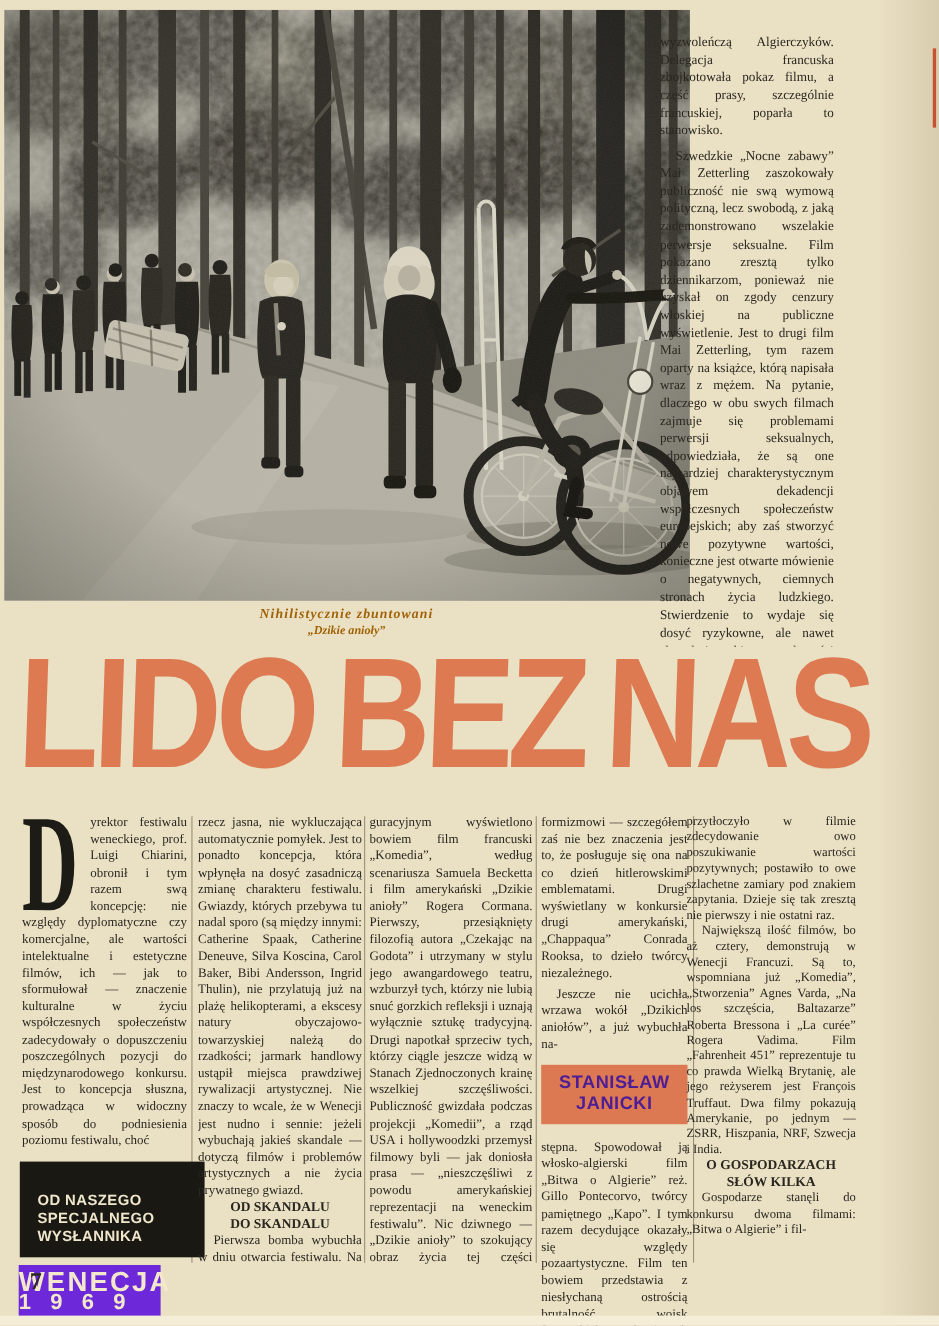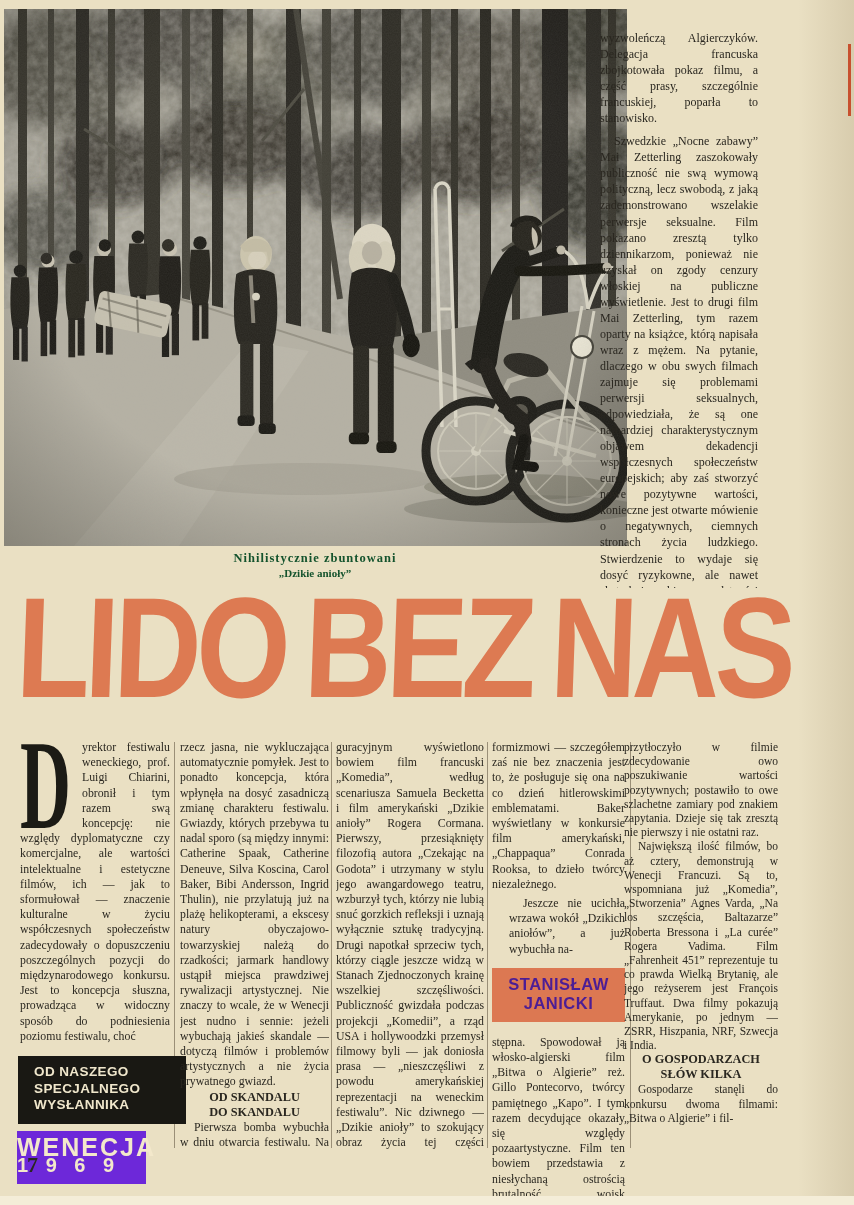--- a/index.html
+++ b/index.html
@@ -7,36 +7,36 @@
     position:relative; width:854px; height:1205px; overflow:hidden;
     background:#eae0c3;
     font-family:"Liberation Serif", serif; color:#2a2720;
   }
   
   .photo { position:absolute; left:4px; top:9px; width:623px; height:537px; background:#a4a196; }
   .photo svg { display:block; width:100%; height:100%; }
 
   
   .caption { position:absolute; left:150px; top:551px; width:330px; text-align:center;
-             color:#14532d; }
+             font-style:italic; color:#a16207; }
   .caption .l1 { font-size:12.5px; font-weight:bold; letter-spacing:1px; }
   .caption .l2 { font-size:11px; font-weight:bold; margin-top:1px; }
 
   
   .headline { position:absolute; left:18px; top:588px; width:774px; height:150px;
               display:flex; justify-content:space-between; align-items:flex-start;
               font-family:"Liberation Sans", sans-serif; font-weight:bold; color:#dd7a52; }
   .headline span { font-size:121px; line-height:108px; letter-spacing:-5px;
                    display:inline-block; transform:skewX(-2deg) scaleY(1.18); transform-origin:50% 20%; }
 
   
   .col { position:absolute; top:740px; text-align:justify; font-size:11.8px; line-height:15.2px; }
   .col p { margin:0; }
   .col p.ind { text-indent:14px; }
-  .col p.gap { margin-top:4px;margin-left:17px; }
+  .col p.gap { margin-top:4px; }
   .c1 { left:20px;  width:150px; }
   .c2 { left:180px; width:149px; height:412px; overflow:hidden; }
   .c3 { left:336px; width:148px; height:412px; overflow:hidden; }
   .c4 { left:492px; width:133px; }
   .c5 { left:624px; width:154px; font-size:11.5px; line-height:14.2px; height:428px; overflow:hidden; }
   .rtop { position:absolute; left:600px; top:30px; width:158px; height:558px; overflow:hidden;
           text-align:justify; font-size:12px; line-height:16.05px; }
   .rtop p { margin:0; }
   .rtop p.ind { text-indent:14px; margin-top:7px; }
 
@@ -45,21 +45,21 @@
   .subhead span { display:block; }
 
   
   .dropcap { float:left; width:56px; height:86px; margin:3px 6px 0 0; overflow:visible; }
   .dropcap b { display:inline-block; font-size:126px; line-height:86px; font-weight:bold;
                color:#1c1b15; transform:scaleX(0.56); transform-origin:0 0; }
 
   
   .box-black { background:#191813; color:#efe6cb; font-family:"Liberation Sans",sans-serif;
                font-weight:bold; font-size:13.5px; line-height:16.5px; letter-spacing:0.4px;
-               padding:8px 6px 10px 16px; margin:12px 0 0 -2px; width:146px; }
+               padding:27px 6px 10px 16px; margin:12px 0 0 -2px; width:146px; }
   .box-venice { background:#6d28d9; color:#f3e8cb; font-family:"Liberation Sans",sans-serif;
                 font-weight:bold; padding:9px 0 11px; margin:7px 0 0 -3px; width:129px; }
   .box-venice .vt { font-size:25px; letter-spacing:2px; }
   .box-venice .vy { font-size:20px; letter-spacing:6px; margin-top:3px; }
   .box-author { background:#dc7852; color:#4c1d95; font-family:"Liberation Sans",sans-serif;
                 font-weight:bold; text-align:center; font-size:16.5px; line-height:19.5px;
                 letter-spacing:0.5px; padding:7px 2px 8px; margin:11px 0 13px; }
   .box-author span { display:block; }
 
   .pageno { position:absolute; left:27px; top:1152px; font-size:22px; font-weight:bold; letter-spacing:1px; }
@@ -329,21 +329,21 @@
         <span>DO SKANDALU</span>
     </p>
     <p class="ind">Pierwsza bomba wybuchła w dniu otwarcia festiwalu. Na pokazie inau-</p>
   </div>
 
   <div class="col c3">
     <p>guracyjnym wyświetlono bowiem film francuski „Komedia”, według scenariusza Samuela Becketta i film amerykański „Dzikie anioły” Rogera Cormana. Pierwszy, przesiąknięty filozofią autora „Czekając na Godota” i utrzymany w stylu jego awangardowego teatru, wzburzył tych, którzy nie lubią snuć gorzkich refleksji i uznają wyłącznie sztukę tradycyjną. Drugi napotkał sprzeciw tych, którzy ciągle jeszcze widzą w Stanach Zjednoczonych krainę wszelkiej szczęśliwości. Publiczność gwizdała podczas projekcji „Komedii”, a rząd USA i hollywoodzki przemysł filmowy byli — jak doniosła prasa — „nieszczęśliwi z powodu amerykańskiej reprezentacji na weneckim festiwalu”. Nic dziwnego — „Dzikie anioły” to szokujący obraz życia tej części młodzieży amerykańskiej, która buntuje się przeciw kon-</p>
   </div>
 
   <div class="col c4">
-    <p>formizmowi — szczegółem zaś nie bez znaczenia jest to, że posługuje się ona na co dzień hitlerowskimi emblematami. Baker wyświetlany w konkursie film amerykański, „Chappaqua” Conrada Rooksa, to dzieło twórcy niezależnego.</p>
+    <p>formizmowi — szczegółem zaś nie bez znaczenia jest to, że posługuje się ona na co dzień hitlerowskimi emblematami. Drugi wyświetlany w konkursie drugi amerykański, „Chappaqua” Conrada Rooksa, to dzieło twórcy niezależnego.</p>
     <p class="ind gap">Jeszcze nie ucichła wrzawa wokół „Dzikich aniołów”, a już wybuchła na-</p>
     <div class="box-author">
       <span>STANISŁAW</span>
       <span>JANICKI</span>
     </div>
     <p>stępna. Spowodował ją włosko-algierski film „Bitwa o Algierie” reż. Gillo Pontecorvo, twórcy pamiętnego „Kapo”. I tym razem decydujące okazały się względy pozaartystyczne. Film ten bowiem przedstawia z niesłychaną ostrością brutalność wojsk francuskich tłumiących walkę</p>
   </div>
 
   <div class="col c5">
     <p>przytłoczyło w filmie zdecydowanie owo poszukiwanie wartości pozytywnych; postawiło to owe szlachetne zamiary pod znakiem zapytania. Dzieje się tak zresztą nie pierwszy i nie ostatni raz.</p>

